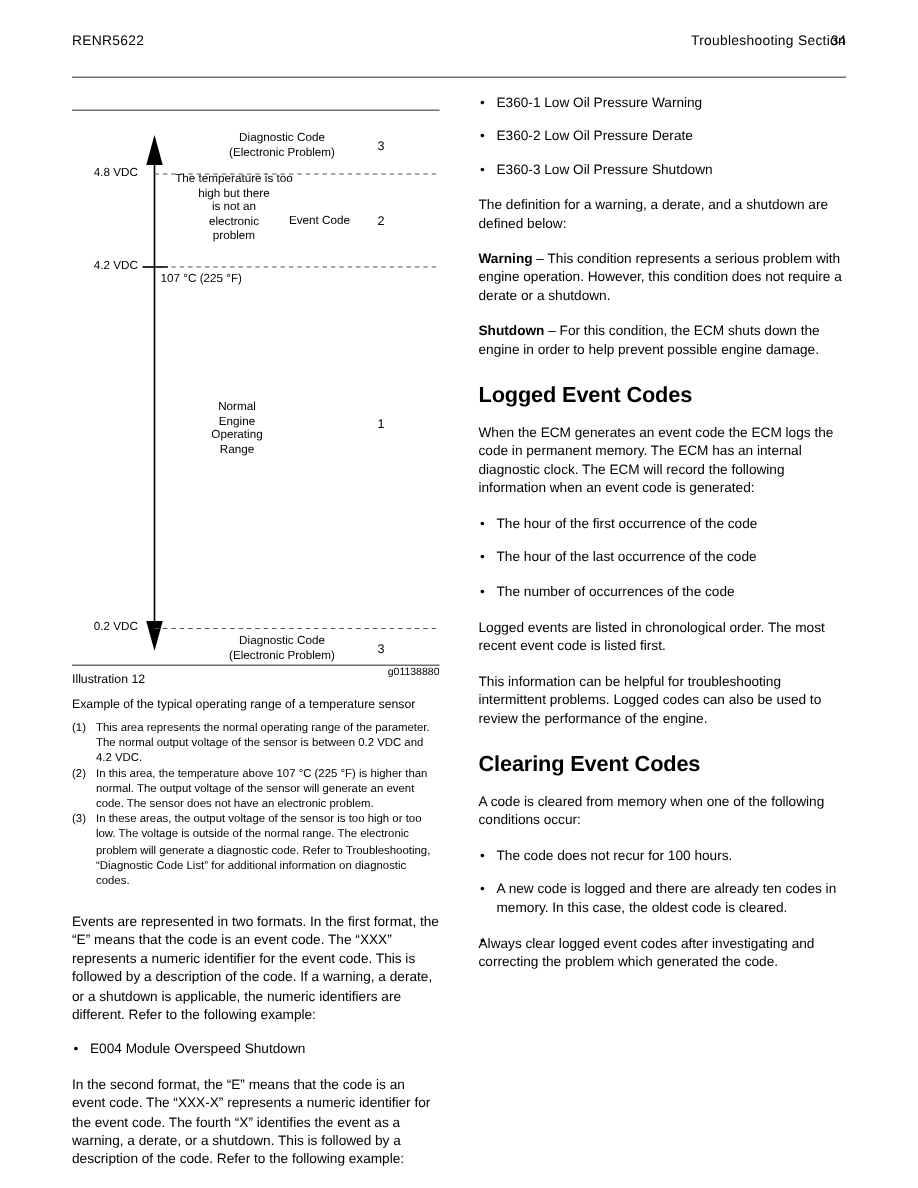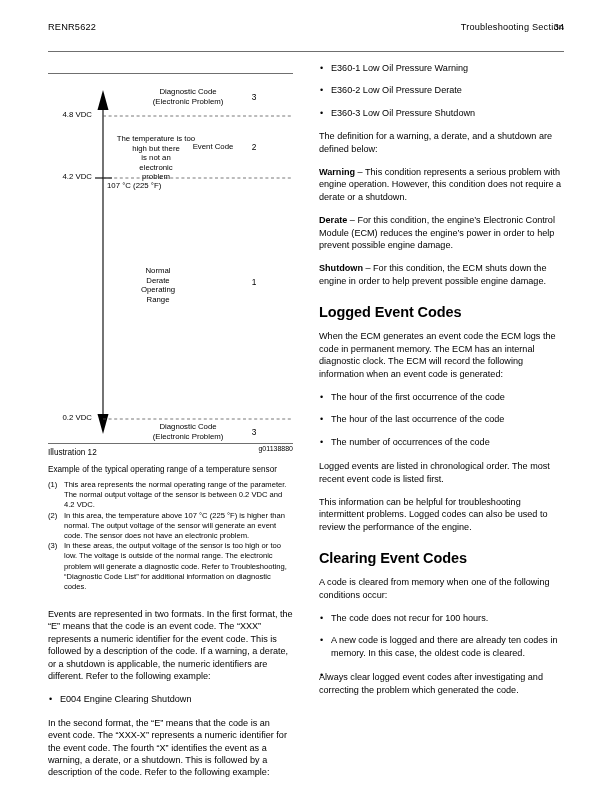--- a/index.html
+++ b/index.html
@@ -230,35 +230,35 @@
       <div style="position:absolute;left:0;top:32px;width:44px;text-align:right;font-size:7.8px;">4.8 VDC</div>
       <div style="position:absolute;left:0;top:94px;width:44px;text-align:right;font-size:7.8px;">4.2 VDC</div>
       <div style="position:absolute;left:0;top:335px;width:44px;text-align:right;font-size:7.8px;">0.2 VDC</div>
 
       <div style="position:absolute;left:85px;top:9px;width:110px;text-align:center;font-size:7.8px;line-height:10px;">
         <div>Diagnostic Code</div>
         <div>(Electronic Problem)</div>
       </div>
       <div style="position:absolute;left:196px;top:14px;width:20px;text-align:center;font-size:8.4px;">3</div>
 
-      <div style="position:absolute;left:58px;top:56px;width:100px;text-align:center;font-size:7.8px;line-height:9.6px;">
+      <div style="position:absolute;left:58px;top:36px;width:100px;text-align:center;font-size:7.8px;line-height:9.6px;">
         <div>The temperature is too</div>
         <div>high but there</div>
         <div>is not an</div>
         <div>electronic</div>
         <div>problem</div>
       </div>
       <div style="position:absolute;left:130px;top:64px;width:70px;text-align:center;font-size:7.8px;">Event Code</div>
       <div style="position:absolute;left:196px;top:64px;width:20px;text-align:center;font-size:8.4px;">2</div>
 
       <div style="position:absolute;left:59px;top:103px;font-size:7.8px;">107 °C (225 °F)</div>
 
       <div style="position:absolute;left:70px;top:188px;width:80px;text-align:center;font-size:7.8px;line-height:9.6px;">
         <div>Normal</div>
-        <div>Derate</div>
+        <div>Engine</div>
         <div>Operating</div>
         <div>Range</div>
       </div>
       <div style="position:absolute;left:196px;top:199px;width:20px;text-align:center;font-size:8.4px;">1</div>
 
       <div style="position:absolute;left:85px;top:344px;width:110px;text-align:center;font-size:7.8px;line-height:10px;">
         <div>Diagnostic Code</div>
         <div>(Electronic Problem)</div>
       </div>
       <div style="position:absolute;left:196px;top:349px;width:20px;text-align:center;font-size:8.4px;">3</div>
@@ -287,21 +287,21 @@
         <span>In these areas, the output voltage of the sensor is too high or too low. The voltage is outside of the normal range. The electronic problem will generate a diagnostic code. Refer to Troubleshooting, “Diagnostic Code List” for additional information on diagnostic codes.</span>
       </div>
     </div>
   </div>
 
   <div class="after-fig">
     <p class="body">Events are represented in two formats. In the first format, the “E” means that the code is an event code. The “XXX” represents a numeric identifier for the event code. This is followed by a description of the code. If a warning, a derate, or a shutdown is applicable, the numeric identifiers are different. Refer to the following example:</p>
     <ul class="bullets">
       <li>
         <span class="dot">•</span>
-        <span>E004 Engine Clearing Shutdown</span>
+        <span>E004 Module Overspeed Shutdown</span>
       </li>
     </ul>
     <p class="body">In the second format, the “E” means that the code is an event code. The “XXX-X” represents a numeric identifier for the event code. The fourth “X” identifies the event as a warning, a derate, or a shutdown. This is followed by a description of the code. Refer to the following example:</p>
   </div>
 
   <div class="col col-right">
 
     <ul class="bullets">
       <li>
         <span class="dot">•</span>
@@ -316,23 +316,20 @@
         <span>E360-3 Low Oil Pressure Shutdown</span>
       </li>
     </ul>
 
     <p class="body">The definition for a warning, a derate, and a shutdown are defined below:</p>
 
     <p class="body">
       <span class="lead">Warning</span><span> – This condition represents a serious problem with engine operation. However, this condition does not require a derate or a shutdown.</span>
     </p>
 
-    <p class="body">
-      <span class="lead">Derate</span><span> – For this condition, the engine’s Electronic Control Module (ECM) reduces the engine’s power in order to help prevent possible engine damage.</span>
-    </p>
 
     <p class="body">
       <span class="lead">Shutdown</span><span> – For this condition, the ECM shuts down the engine in order to help prevent possible engine damage.</span>
     </p>
 
     <h2 class="sec-head">Logged Event Codes</h2>
 
     <p class="body">When the ECM generates an event code the ECM logs the code in permanent memory. The ECM has an internal diagnostic clock. The ECM will record the following information when an event code is generated:</p>
 
     <ul class="bullets">

